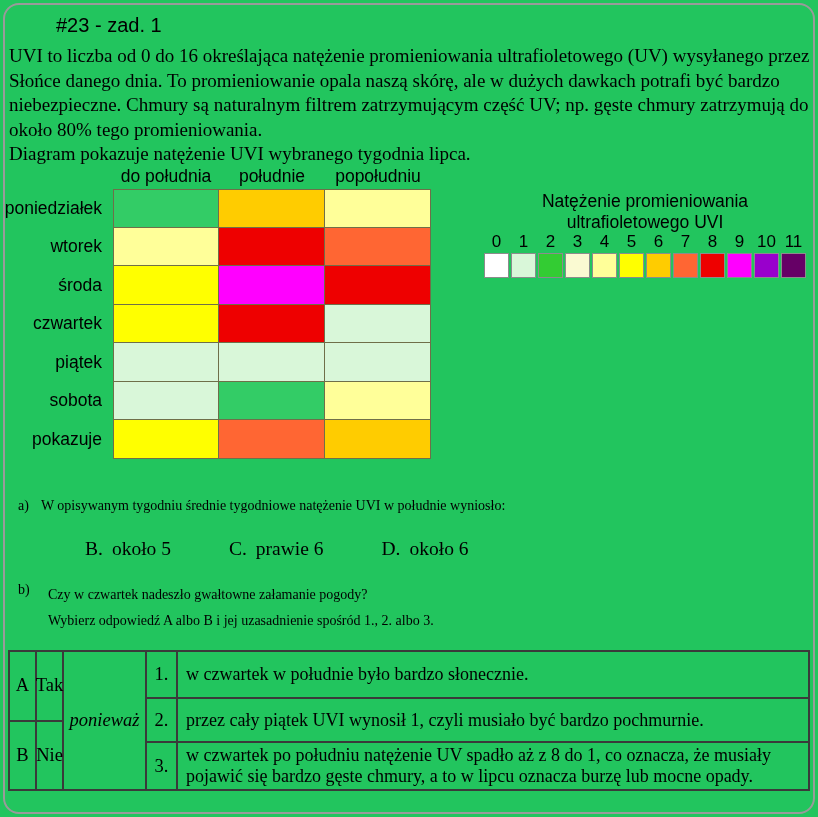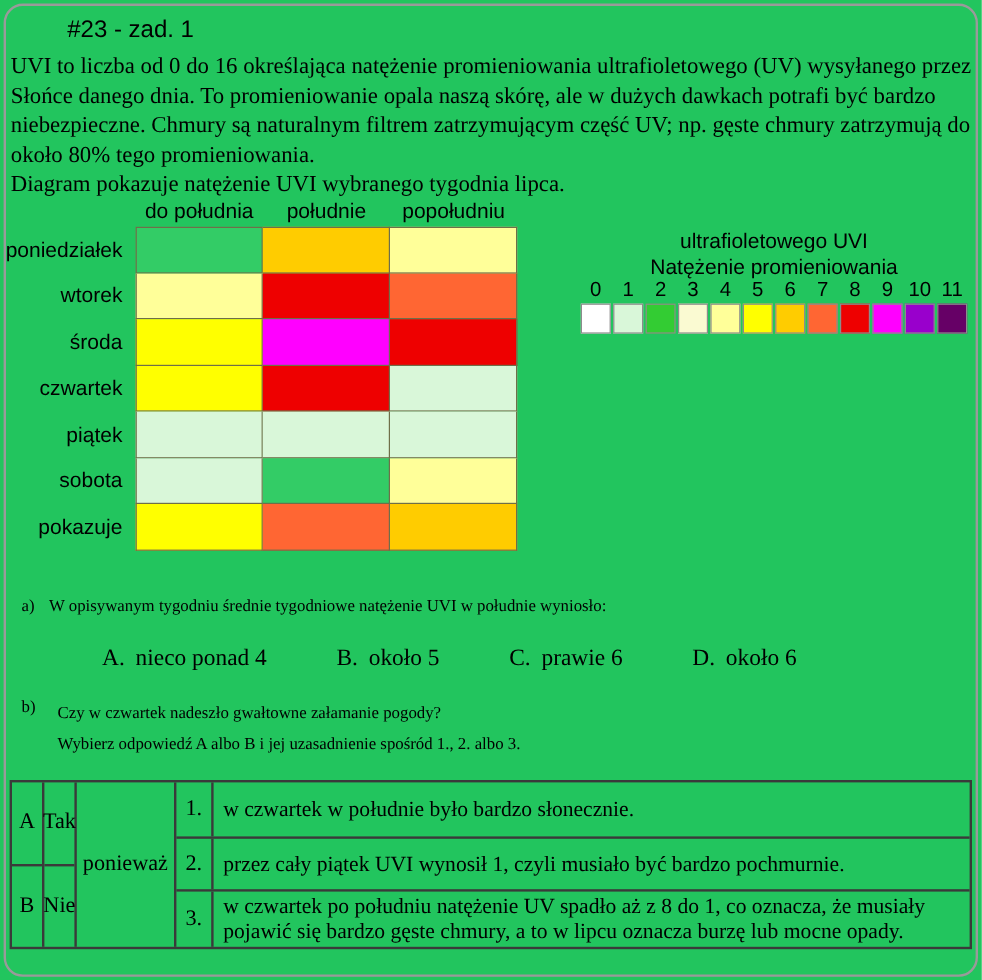--- a/index.html
+++ b/index.html
@@ -43,21 +43,21 @@
 
   
   .answer-table { position: absolute; left: 8px; top: 650px; width: 802px; height: 141px;
                   display: flex; border: 2px solid #3a3a3a; font-size: 18.5px; }
   .at-col { display: flex; flex-direction: column; border-right: 2px solid #3a3a3a; }
   .at-col-letter { width: 27px; }
   .at-col-yesno { width: 27px; }
   .at-half { flex: 1; display: flex; align-items: center; justify-content: center; }
   .at-half.first { border-bottom: 2px solid #3a3a3a; }
   .at-conn { width: 83px; display: flex; align-items: center; justify-content: center;
-             border-right: 2px solid #3a3a3a; }
+             border-right: 2px solid #3a3a3a; font-style: italic; }
   .at-right { flex: 1; display: flex; flex-direction: column; }
   .at-row { display: flex; border-bottom: 2px solid #3a3a3a; }
   .at-row:last-child { border-bottom: none; flex: 1; }
   .at-row-1 { height: 47px; }
   .at-row-2 { height: 44px; }
   .at-num { width: 31px; border-right: 2px solid #3a3a3a; display: flex;
             align-items: center; justify-content: center; flex: none; }
   .at-text { flex: 1; display: flex; align-items: center; padding: 2px 8px; line-height: 21px; font-size: 18px; }
 </style>
 </head>
@@ -109,22 +109,22 @@
     <div class="cell" style="background-color: rgb(51, 204, 102);"></div>
     <div class="cell" style="background-color: rgb(255, 255, 153);"></div>
 
     <div class="day-label">pokazuje</div>
     <div class="cell bl" style="background-color: rgb(255, 255, 0);"></div>
     <div class="cell" style="background-color: rgb(255, 102, 51);"></div>
     <div class="cell" style="background-color: rgb(255, 204, 0);"></div>
   </div>
 
   <div class="legend-title">
+    <div>Natężenie promieniowania</div>
     <div>ultrafioletowego UVI</div>
-    <div>Natężenie promieniowania</div>
   </div>
 
   <div class="legend-strip">
     <div class="legend-item">
       <div class="legend-num">0</div>
       <div class="legend-swatch" style="background-color: rgb(255, 255, 255);"></div>
     </div>
     <div class="legend-item">
       <div class="legend-num">1</div>
       <div class="legend-swatch" style="background-color: rgb(217, 247, 217);"></div>
@@ -169,21 +169,20 @@
       <div class="legend-num">11</div>
       <div class="legend-swatch" style="background-color: rgb(102, 0, 102);"></div>
     </div>
   </div>
 
   <div class="q q-a">
     <span class="q-marker">a)</span><span>W opisywanym tygodniu średnie tygodniowe natężenie UVI w południe wyniosło:</span>
   </div>
 
   <div class="q-a-options">
-    <span><span class="opt-letter">A.</span><span>nieco ponad 4</span></span>
     <span><span class="opt-letter">B.</span><span>około 5</span></span>
     <span><span class="opt-letter">C.</span><span>prawie 6</span></span>
     <span><span class="opt-letter">D.</span><span>około 6</span></span>
   </div>
 
   <div class="q q-b">
     <span class="q-marker">b)</span>
     <span class="q-b-lines">
       <span>Czy w czwartek nadeszło gwałtowne załamanie pogody?</span><br>
       <span>Wybierz odpowiedź A albo B i jej uzasadnienie spośród 1., 2. albo 3.</span>

